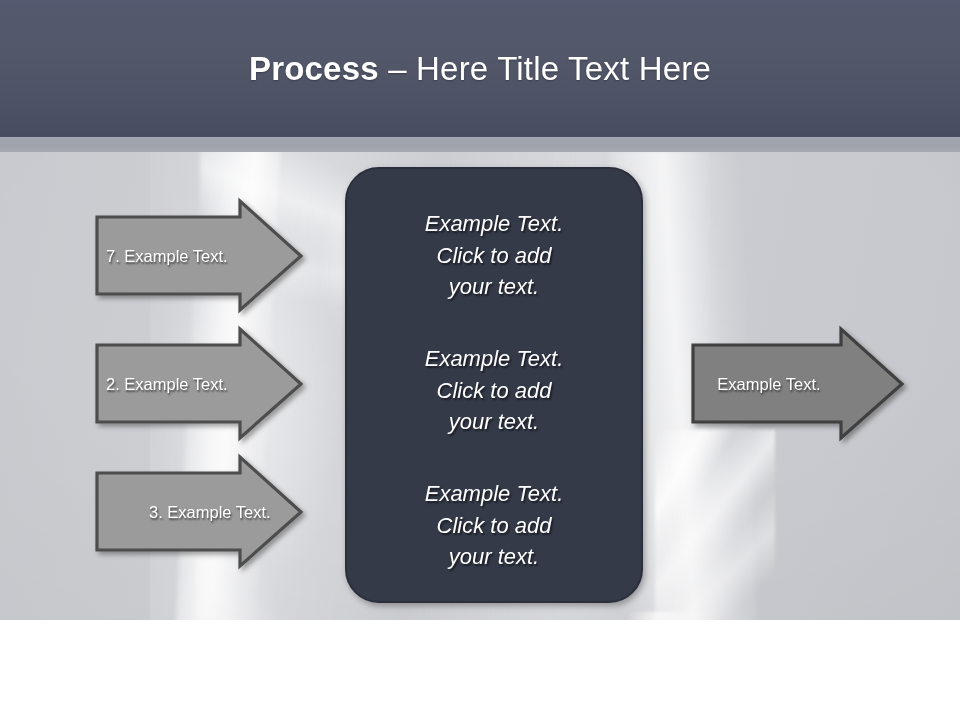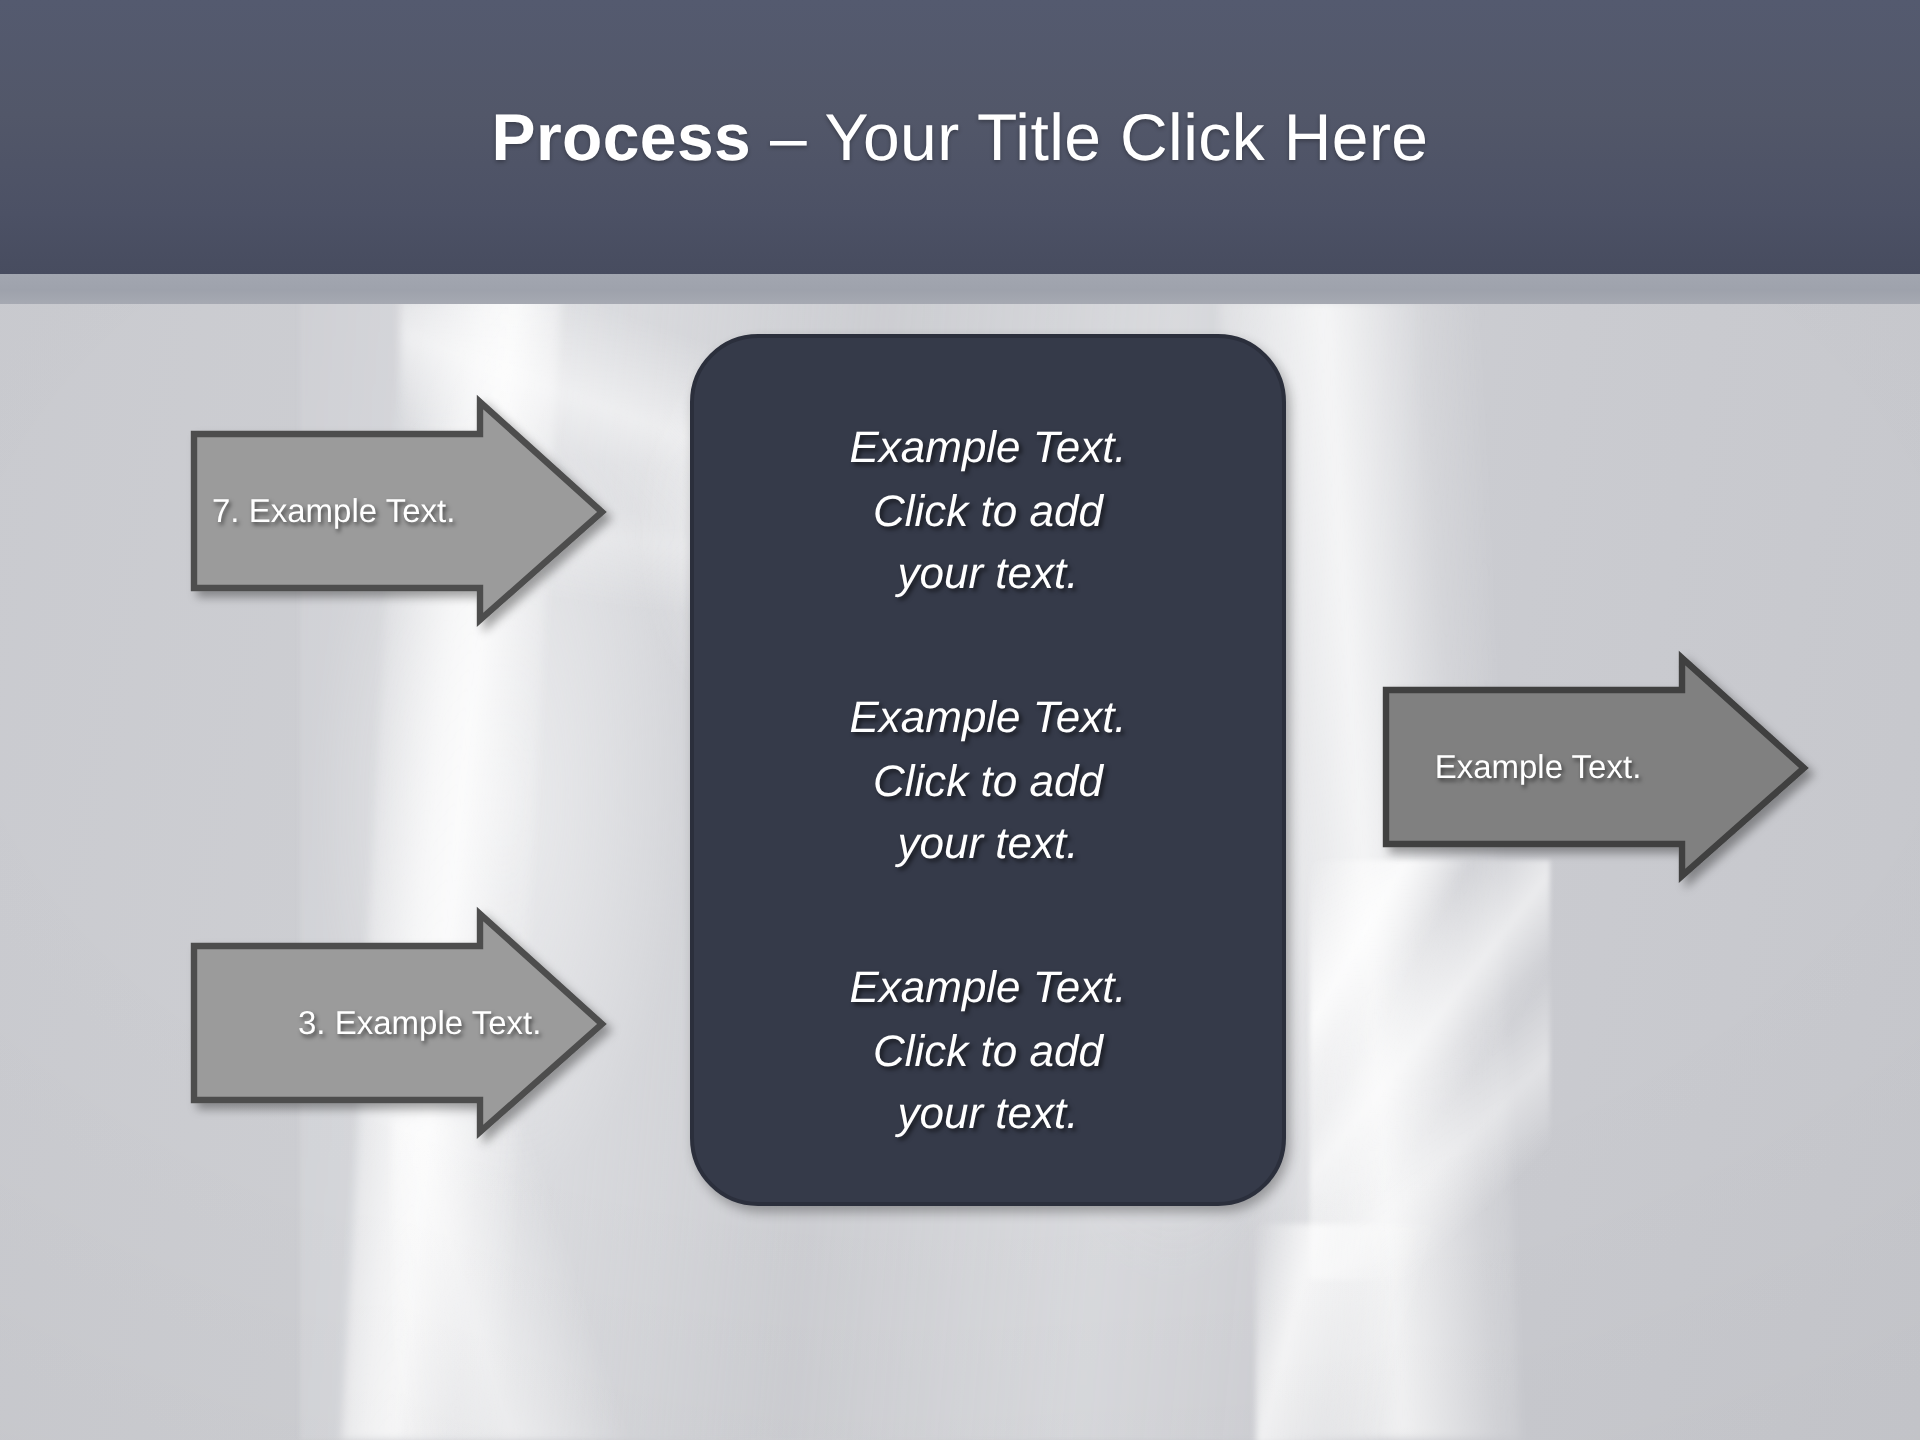--- a/index.html
+++ b/index.html
@@ -3,21 +3,21 @@
 <meta charset="utf-8">
 <style>
   html, body {
     margin: 0;
     padding: 0;
     background: #ffffff;
   }
   #slide {
     position: relative;
     width: 960px;
-    height: 720px;
+    height: 620px;
     overflow: hidden;
     font-family: "Liberation Sans", sans-serif;
     background: #cccdd1;
   }
 
   
   .bg-layer {
     position: absolute;
     inset: 0;
     overflow: hidden;
@@ -186,35 +186,46 @@
     <div class="bg-shirt2"></div>
     <div class="bg-fold-a"></div>
     <div class="bg-fold-b"></div>
     <div class="bg-fold-c"></div>
     <div class="bg-fold-d"></div>
     <div class="bg-sheen"></div>
     <div class="bg-vignette"></div>
   </div>
 
   <div class="header-band"></div>
-  <div class="header-title"><span class="t-bold">Process</span><span class="t-reg"> – Your Title Click Here</span></div>
+  <div class="header-title"><span class="t-bold">Process</span><span class="t-reg"> – Here Title Text Here</span></div>
   <div class="accent-band"></div>
 
   <div class="arrow" style="left:92px; top:196px;">
     <svg width="214" height="118" viewBox="0 0 214 118">
       <defs>
         <filter id="shdw1" x="-20%" y="-20%" width="150%" height="150%">
           <feDropShadow dx="3" dy="3" stdDeviation="2.5" flood-color="#000000" flood-opacity="0.35"></feDropShadow>
         </filter>
       </defs>
       <polygon points="5,21 148,21 148,5 209,60 148,114 148,98 5,98" fill="#9b9b9b" stroke="#4d4d4d" stroke-width="3.2" stroke-linejoin="miter" filter="url(#shdw1)"></polygon>
     </svg>
     <div class="arrow-label" style="left:14px; top:21px; width:132px; height:78px;">7. Example Text.</div>
   </div>
 
+  <div class="arrow" style="left:92px; top:324px;">
+    <svg width="214" height="118" viewBox="0 0 214 118">
+      <defs>
+        <filter id="shdw2" x="-20%" y="-20%" width="150%" height="150%">
+          <feDropShadow dx="3" dy="3" stdDeviation="2.5" flood-color="#000000" flood-opacity="0.35"></feDropShadow>
+        </filter>
+      </defs>
+      <polygon points="5,21 148,21 148,5 209,60 148,114 148,98 5,98" fill="#9b9b9b" stroke="#4d4d4d" stroke-width="3.2" stroke-linejoin="miter" filter="url(#shdw2)"></polygon>
+    </svg>
+    <div class="arrow-label" style="left:14px; top:21px; width:132px; height:78px;">2. Example Text.</div>
+  </div>
 
   <div class="arrow" style="left:92px; top:452px;">
     <svg width="214" height="118" viewBox="0 0 214 118">
       <defs>
         <filter id="shdw3" x="-20%" y="-20%" width="150%" height="150%">
           <feDropShadow dx="3" dy="3" stdDeviation="2.5" flood-color="#000000" flood-opacity="0.35"></feDropShadow>
         </filter>
       </defs>
       <polygon points="5,21 148,21 148,5 209,60 148,114 148,98 5,98" fill="#9b9b9b" stroke="#4d4d4d" stroke-width="3.2" stroke-linejoin="miter" filter="url(#shdw3)"></polygon>
     </svg>

